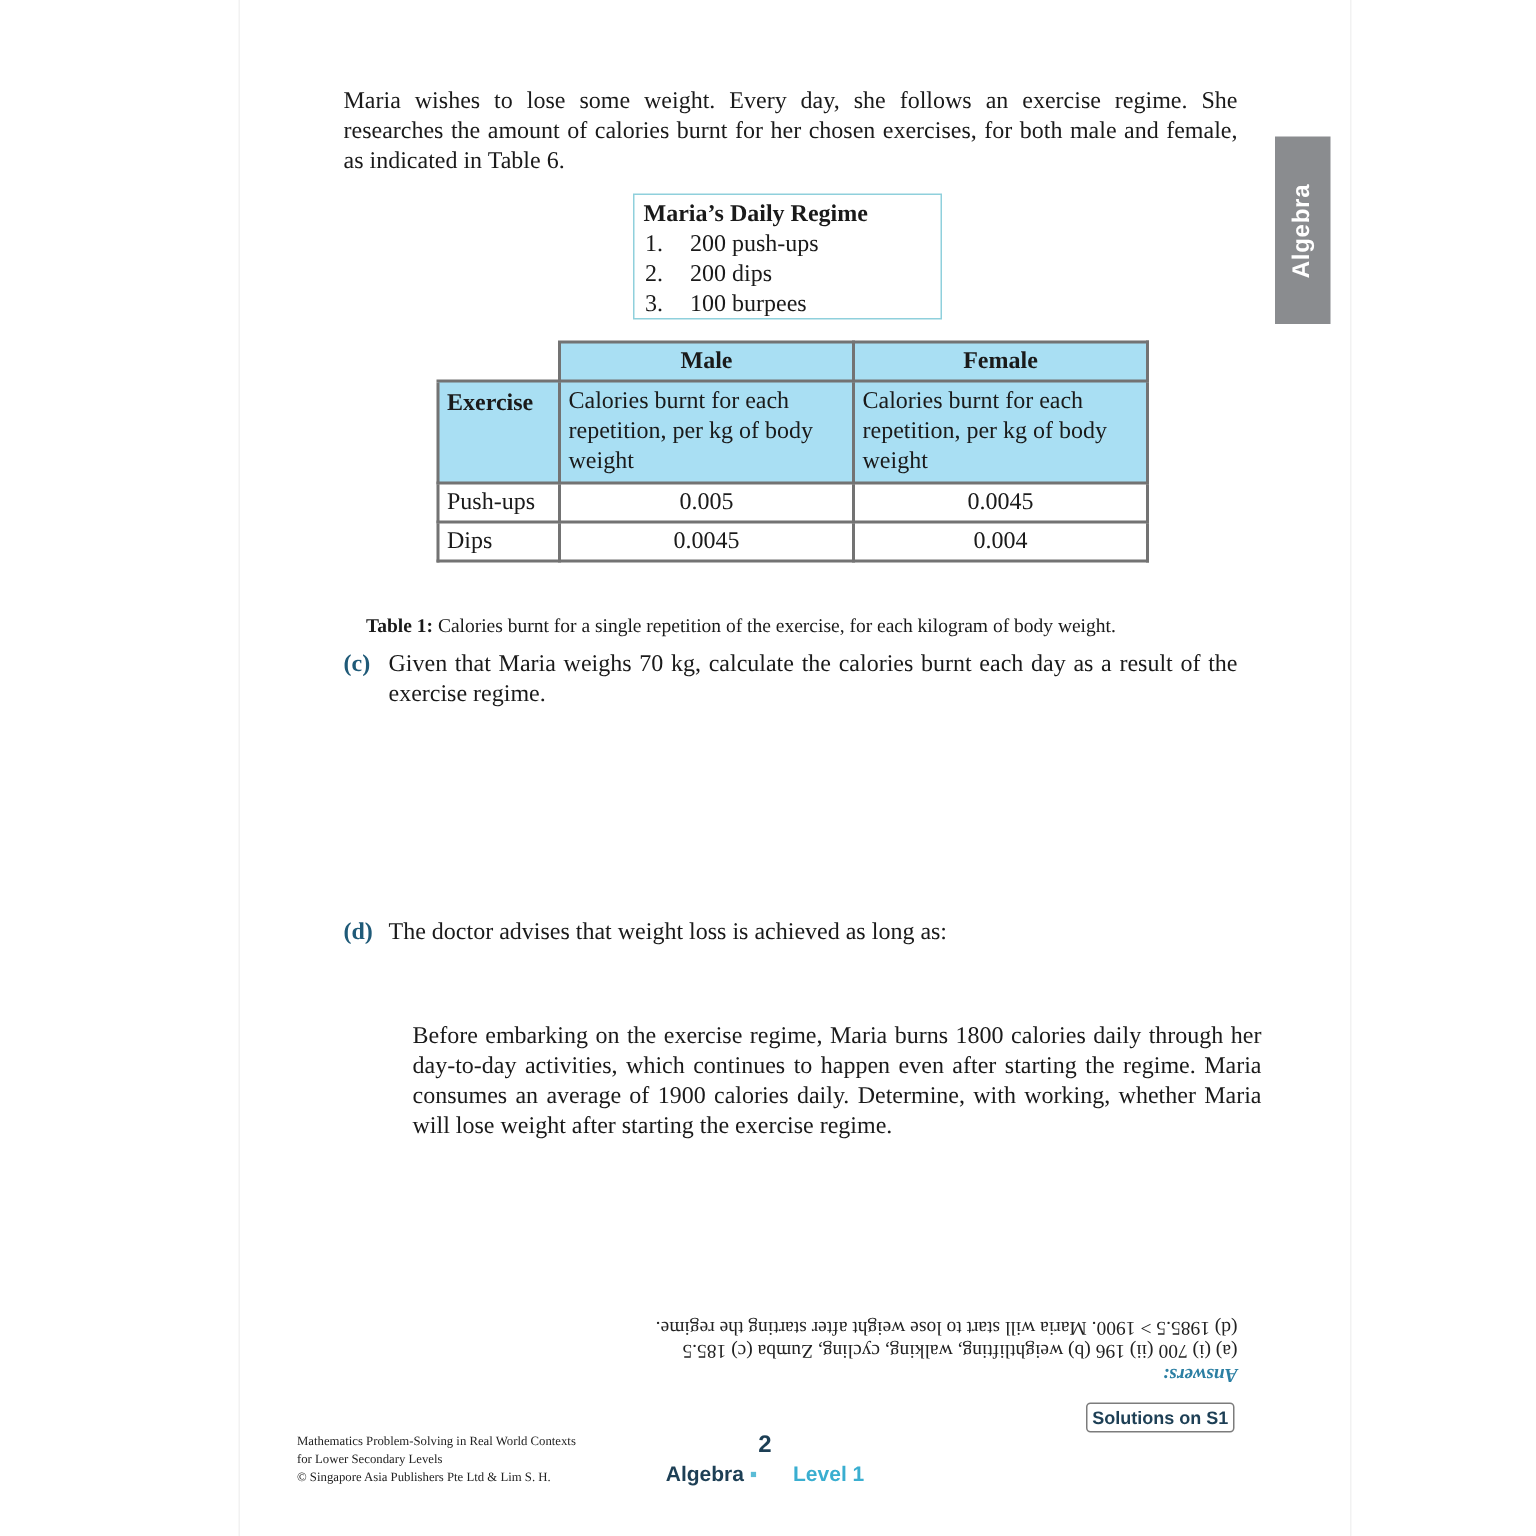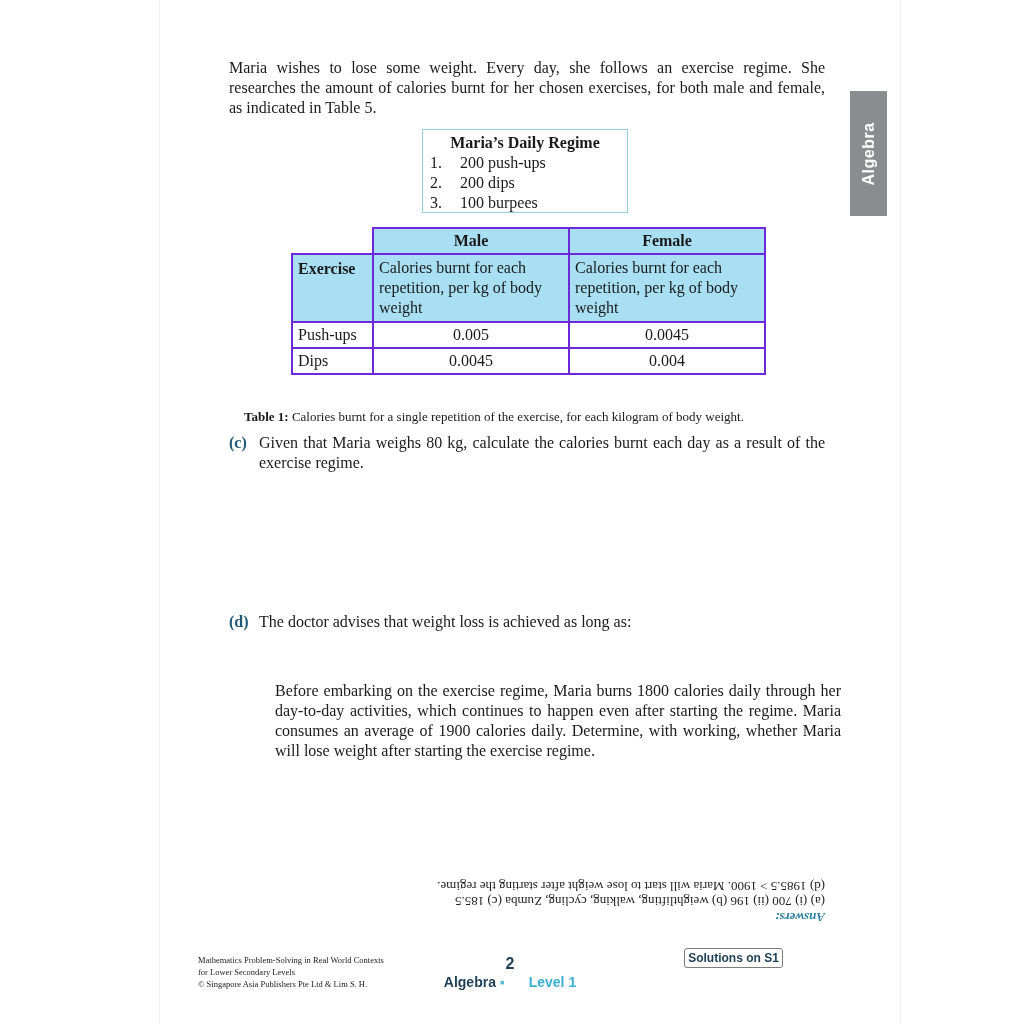--- a/index.html
+++ b/index.html
@@ -25,29 +25,29 @@
   }
   .side-tab span {
     transform: rotate(-90deg); white-space:nowrap; color:#ffffff;
     font-family:"Liberation Sans","DejaVu Sans",sans-serif; font-weight:bold; font-size:16px; letter-spacing:0.5px;
   }
   .regime-box {
     position:absolute; left:422px; top:129px; width:206px; height:84px;
     border:1px solid #8fd0dc; box-sizing:border-box; padding:3px 6px 0 6px;
     font-size:16px; line-height:20px;
   }
-  .regime-title { text-align:center; font-weight:bold; }
+  .regime-title { font-weight:bold; }
   .regime-item { display:flex; }
   .regime-item .num { width:30px; padding-left:1px; }
   table.cal {
     position:absolute; left:291px; top:227px; border-collapse:collapse;
     font-size:16px; line-height:20px;
   }
   table.cal td, table.cal th {
-    border:2px solid #6d28d9; padding:0 5px; vertical-align:middle;
+    border:2px solid #737373; padding:0 5px; vertical-align:middle;
   }
   table.cal th { font-weight:bold; }
   .blue { background:#a9dff3; }
   .empty { border-top:none !important; border-left:none !important; background:#fff; }
   .col1 { width:70px; }
   .col2 { width:184px; }
   .col3 { width:184px; }
   .hdr-row th { height:24px; text-align:center; }
   .sub-row td { height:62px; text-align:left; }
   .sub-row .ex-label { font-weight:bold; vertical-align:top; padding-top:4px; }
@@ -71,44 +71,44 @@
   .qd-body {
     position:absolute; left:259px; top:665px; width:566px; font-size:16px; line-height:20px; text-align:justify;
   }
   .answers {
     position:absolute; left:440px; top:878px; width:385px; transform:rotate(180deg);
     font-size:13px; line-height:15.5px; color:#222;
   }
   .answers .ans-title { color:#2b7fa3; font-weight:bold; font-style:italic; }
   .ans-line { white-space:nowrap; }
   .solutions-btn {
-    position:absolute; left:684px; top:935px; width:99px; height:20px; box-sizing:border-box;
+    position:absolute; left:724px; top:935px; width:99px; height:20px; box-sizing:border-box;
     border:1px solid #7c7c7c; border-radius:3px; background:#fff;
     font-family:"Liberation Sans","DejaVu Sans",sans-serif; font-size:12px; font-weight:bold; color:#1d3f55;
-    display:flex; align-items:center; justify-content:center;margin-top:13px;
+    display:flex; align-items:center; justify-content:center;
   }
   .footer-left {
     position:absolute; left:198px; top:954px; font-size:8.5px; line-height:12px; color:#222;
   }
   .footer-center {
     position:absolute; left:430px; top:955px; width:160px; text-align:center;
     font-family:"Liberation Sans","DejaVu Sans",sans-serif; font-weight:bold;
   }
   .page-num { font-size:16px; color:#1d3f55; line-height:18px; }
   .subject { font-size:14px; line-height:18px; color:#1d3f55; }
   .subject .dot { color:#5bbcd6; }
   .subject .level { color:#3aaed0;padding-left:20px; }
 </style>
 </head>
 <body>
 
 <div class="page">
   <div class="page-shade"></div>
 
-  <p class="intro" style="margin:0">Maria wishes to lose some weight. Every day, she follows an exercise regime. She researches the amount of calories burnt for her chosen exercises, for both male and female, as indicated in Table 5.</p>
+  <p class="intro" style="margin:0">Maria wishes to lose some weight. Every day, she follows an exercise regime. She researches the amount of calories burnt for her chosen exercises, for both male and female, as indicated in Table 6.</p>
 
   <div class="side-tab">
     <span>Algebra</span>
   </div>
 
   <div class="regime-box">
     <div class="regime-title">Maria’s Daily Regime</div>
     <div class="regime-item">
       <span class="num">1.</span>
       <span>200 push-ups</span>
@@ -147,21 +147,21 @@
     </tr>
   </tbody>
     </table>
 
   <div class="caption">
     <b>Table 1:</b><span> Calories burnt for a single repetition of the exercise, for each kilogram of body weight.</span>
   </div>
 
   <div class="qc">
     <span class="qlabel">(c)</span>
-    <span class="qtext">Given that Maria weighs 80 kg, calculate the calories burnt each day as a result of the exercise regime.</span>
+    <span class="qtext">Given that Maria weighs 70 kg, calculate the calories burnt each day as a result of the exercise regime.</span>
   </div>
 
   <div class="qd">
     <span class="qlabel">(d)</span>
     <span class="qtext">The doctor advises that weight loss is achieved as long as:</span>
   </div>
 
 
   <p class="qd-body" style="margin:16px">Before embarking on the exercise regime, Maria burns 1800 calories daily through her day-to-day activities, which continues to happen even after starting the regime. Maria consumes an average of 1900 calories daily. Determine, with working, whether Maria will lose weight after starting the exercise regime.</p>
 

